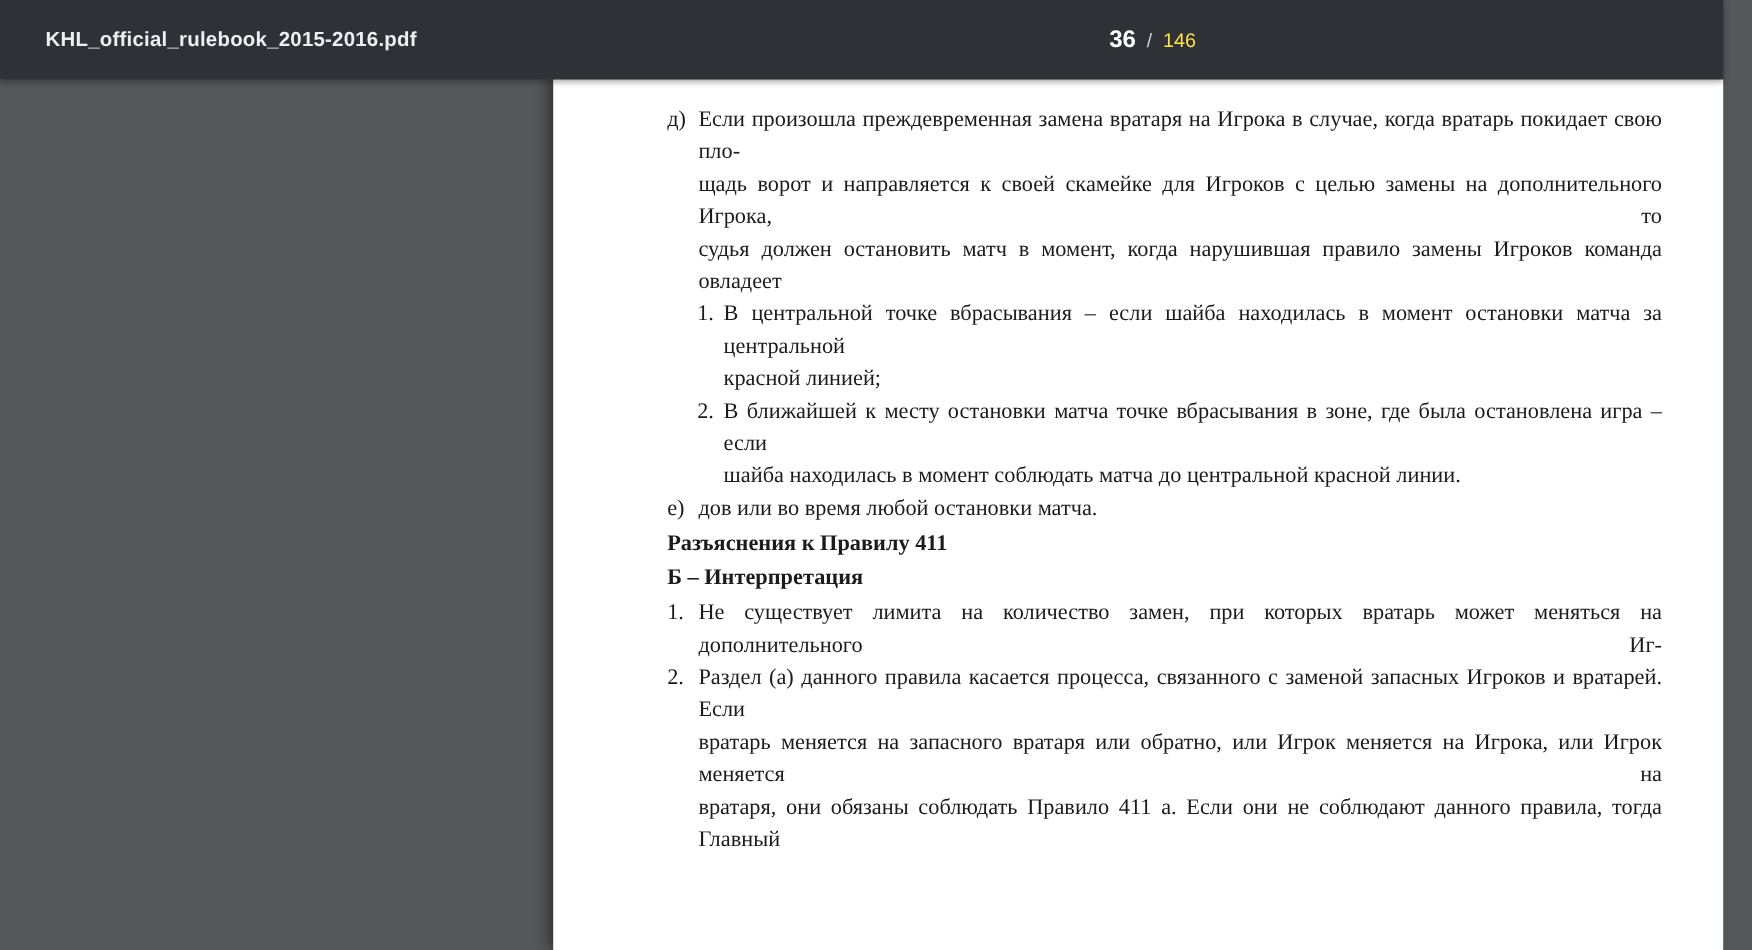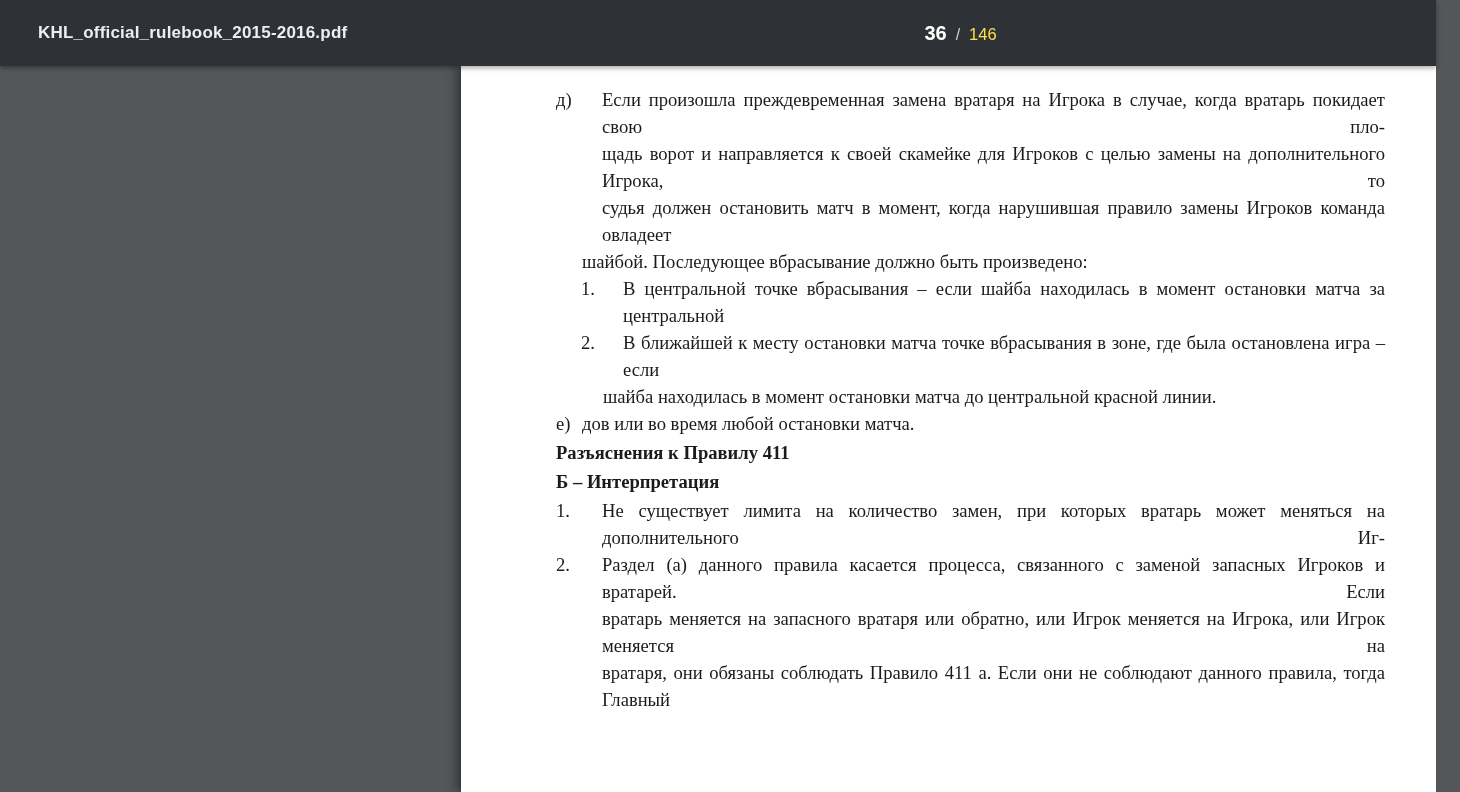--- a/index.html
+++ b/index.html
@@ -53,21 +53,21 @@
   
   .blk { margin: 0; }
   .heading {
     font-weight: bold; 
     margin: 2px 0;
   }
   .item { position: relative; padding-left: 26px; }
   .item .marker { position: absolute; left: 0; top: 0; line-height: 27px; }
   .item.lvl1 { margin-left: 25px; padding-left: 22px; }
   .line { text-align: left; }
-  .line.j { text-align: justify; text-align-last: justify; margin-left: 20px; }
+  .line.j { text-align: justify; text-align-last: justify; }
 </style>
 </head>
 <body>
 
 <div class="app">
 
   <div class="topbar">
     <div class="filename">KHL_official_rulebook_2015-2016.pdf</div>
     <div class="pagebox">
       <div class="inner">
@@ -79,30 +79,30 @@
   </div>
 
   <div class="canvas">
     <div class="page">
 
     <div class="blk item lvl0">
           <span class="marker">д)</span>
           <div class="line j">Если произошла преждевременная замена вратаря на Игрока в случае, когда вратарь покидает свою пло-</div>
           <div class="line j">щадь ворот и направляется к своей скамейке для Игроков с целью замены на дополнительного Игрока, то</div>
           <div class="line j">судья должен остановить матч в момент, когда нарушившая правило замены Игроков команда овладеет</div>
-          <div class="line">шайбой. Последующее вбрасывание должно быть произведено:</div>
         </div>
         <div class="blk item lvl1">
           <span class="marker">1.</span>
           <div class="line j">В центральной точке вбрасывания – если шайба находилась в момент остановки матча за центральной</div>
+          <div class="line">красной линией;</div>
         </div>
         <div class="blk item lvl1">
           <span class="marker">2.</span>
           <div class="line j">В ближайшей к месту остановки матча точке вбрасывания в зоне, где была остановлена игра – если</div>
-          <div class="line">шайба находилась в момент остановки матча до центральной красной линии.</div>
+          <div class="line">шайба находилась в момент соблюдать матча до центральной красной линии.</div>
         </div>
         <div class="blk item lvl0">
           <span class="marker">е)</span>
           <div class="line">дов или во время любой остановки матча.</div>
         </div>
         <div class="blk heading">Разъяснения к Правилу 411</div>
         <div class="blk heading">Б – Интерпретация</div>
         <div class="blk item lvl0">
           <span class="marker">1.</span>
           <div class="line j">Не существует лимита на количество замен, при которых вратарь может меняться на дополнительного Иг-</div>

